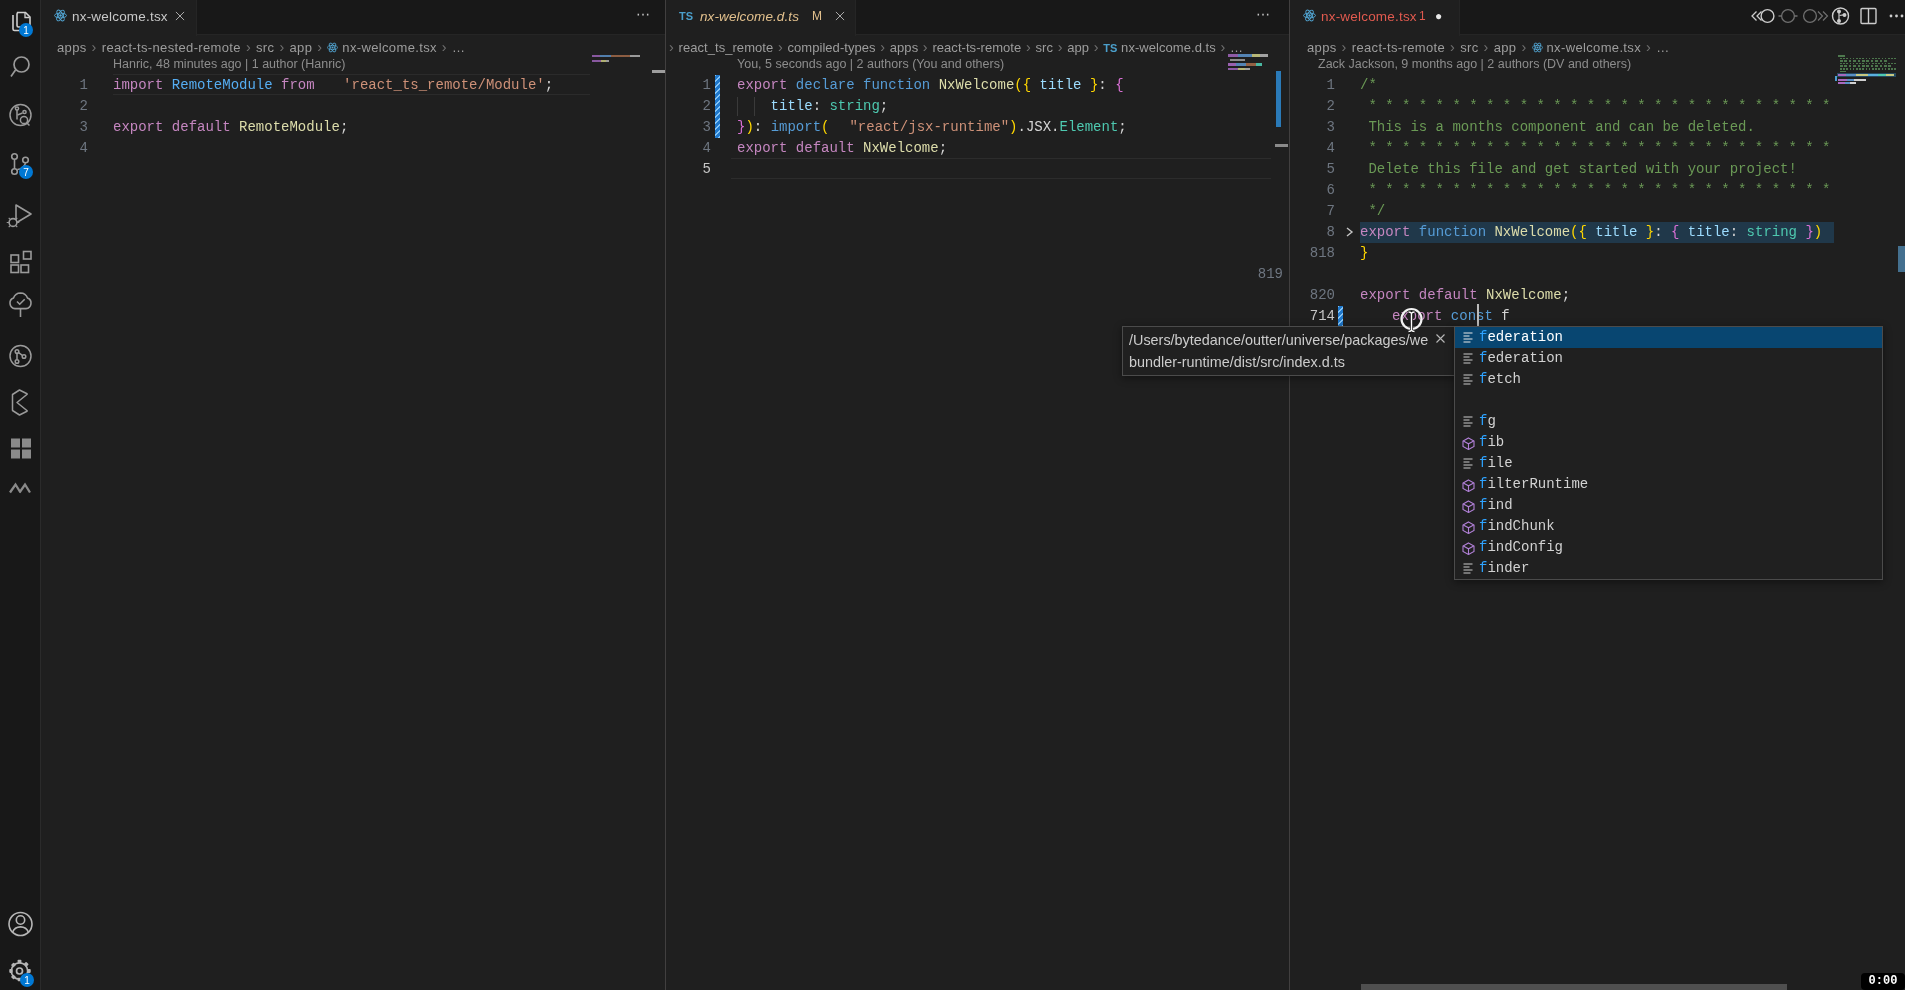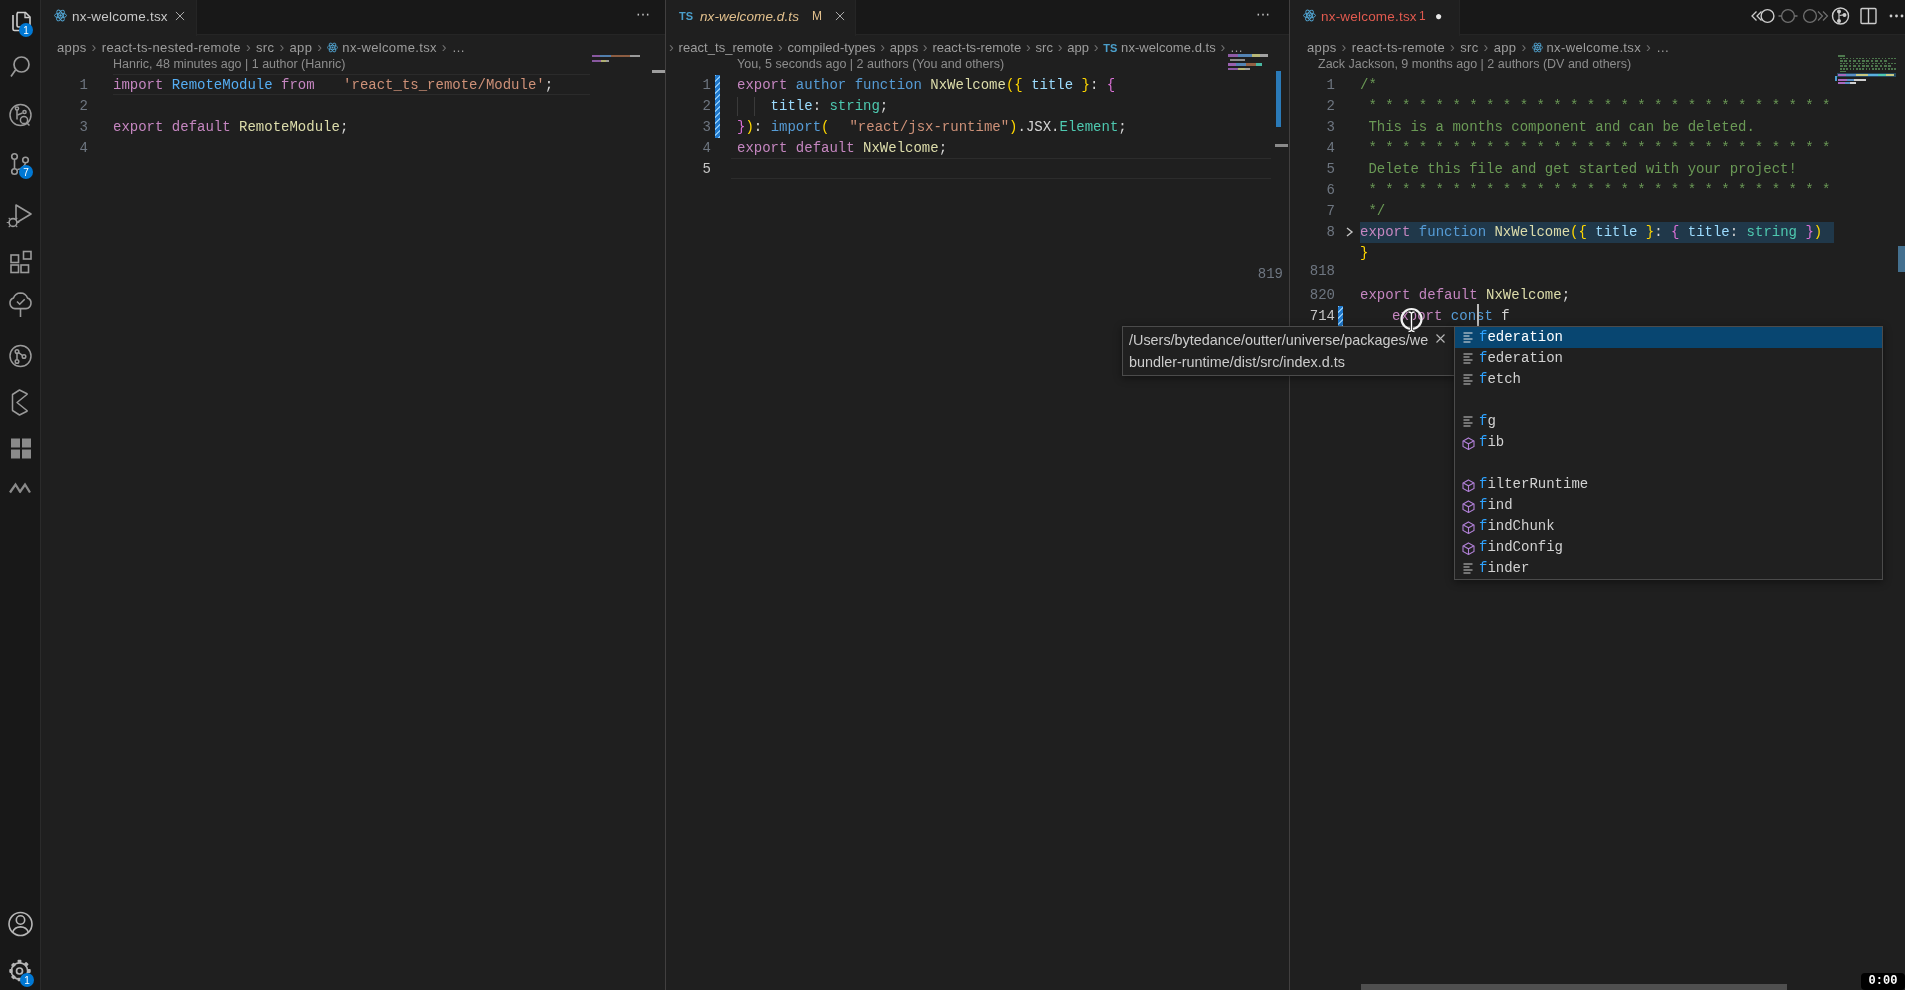--- a/index.html
+++ b/index.html
@@ -188,21 +188,21 @@
 <div class="abs" style="left:1256px;top:6px;color:#c2c2c2;font-size:14px;letter-spacing:1px;">⋯</div>
 <div class="crumbs" style="left:668px;letter-spacing:0.05px;"><span class="sep">›</span> react_ts_remote <span class="sep">›</span> compiled-types <span class="sep">›</span> apps <span class="sep">›</span> react-ts-remote <span class="sep">›</span> src <span class="sep">›</span> app <span class="sep">›</span> <span style="color:#4b9fcb;font-size:11px;font-weight:bold;">TS</span> nx-welcome.d.ts <span class="sep">›</span> …</div>
 
 <div class="blame" style="left:737px;top:54px;">You, 5 seconds ago | 2 authors (You and others)</div>
 <div class="num" style="left:663px;top:75px;width:48px;">1</div>
 <div class="num" style="left:663px;top:96px;width:48px;">2</div>
 <div class="num" style="left:663px;top:117px;width:48px;">3</div>
 <div class="num" style="left:663px;top:138px;width:48px;">4</div>
 <div class="num" style="left:663px;top:159px;width:48px;color:#c6c6c6;">5</div>
 <div class="zig" style="left:715px;top:75px;height:63px;"></div>
-<div class="line" style="left:737px;top:75px;"><span class="k">export</span> <span class="b">author</span> <span class="b">function</span> <span class="fn">NxWelcome</span><span class="g1">({</span> <span class="v">title</span> <span class="g1">}</span><span class="p">:</span> <span class="g2">{</span></div>
+<div class="line" style="left:737px;top:75px;"><span class="k">export</span> <span class="b">declare</span> <span class="b">function</span> <span class="fn">NxWelcome</span><span class="g1">({</span> <span class="v">title</span> <span class="g1">}</span><span class="p">:</span> <span class="g2">{</span></div>
 <div class="line" style="left:737px;top:96px;"><span class="v">    title</span><span class="p">:</span> <span class="t">string</span><span class="p">;</span></div>
 <div class="line" style="left:737px;top:117px;"><span class="g2">}</span><span class="g1">)</span><span class="p">:</span> <span class="b">import</span><span class="g1">(</span><span class="s">"react/jsx-runtime"</span><span class="g1">)</span><span class="p">.JSX.</span><span class="t">Element</span><span class="p">;</span></div>
 <div class="line" style="left:737px;top:138px;"><span class="k">export</span> <span class="k">default</span> <span class="fn">NxWelcome</span><span class="p">;</span></div>
 
 <div class="abs" style="left:737px;top:97px;width:1px;height:19px;background:#3a3a3a;"></div>
 <div class="abs" style="left:754px;top:97px;width:1px;height:19px;background:#3a3a3a;"></div>
 
 <div class="abs" style="left:731px;top:158px;width:540px;height:21px;border-top:1px solid #2c2c2c;border-bottom:1px solid #2c2c2c;"></div>
 
 <div class="abs" style="left:1228px;top:54px;width:40px;height:2.5px;background:linear-gradient(90deg,#9a62b5 0 10px,#5a8fc5 10px 24px,#c8c880 24px 32px,#b0b0b0 32px 40px);opacity:.9"></div>
@@ -268,21 +268,21 @@
 
 <div class="blame" style="left:1292px;top:54px;margin-left:26px;">Zack Jackson, 9 months ago | 2 authors (DV and others)</div>
 <div class="num" style="left:1287px;top:75px;width:48px;">1</div>
 <div class="num" style="left:1287px;top:96px;width:48px;">2</div>
 <div class="num" style="left:1287px;top:117px;width:48px;">3</div>
 <div class="num" style="left:1287px;top:138px;width:48px;">4</div>
 <div class="num" style="left:1287px;top:159px;width:48px;">5</div>
 <div class="num" style="left:1287px;top:180px;width:48px;">6</div>
 <div class="num" style="left:1287px;top:201px;width:48px;">7</div>
 <div class="num" style="left:1287px;top:222px;width:48px;">8</div>
-<div class="num" style="left:1287px;top:243px;width:48px;margin-top:18px;">818</div>
+<div class="num" style="left:1287px;top:243px;width:48px;">818</div>
 <div class="num" style="left:1235px;top:264px;width:48px;">819</div>
 <div class="num" style="left:1287px;top:285px;width:48px;">820</div>
 <div class="num" style="left:1287px;top:306px;width:48px;color:#c6c6c6;">714</div>
 
 <svg class="abs" style="left:1344px;top:227px" width="10" height="10" viewBox="0 0 10 10">
     <path d="M3 1 L8 5 L3 9" stroke="#c5c5c5" stroke-width="1.4" fill="none"></path>
   </svg>
 
 <div class="abs" style="left:1360px;top:222px;width:474px;height:21px;background:#20384a;"></div>
 <div class="line" style="left:1360px;top:75px;"><span class="c">/*</span></div>
@@ -361,20 +361,28 @@
     </div>
   <div class="srow" style="top:105px;">
       <span class="sic"><svg width="13" height="13" viewBox="0 0 13 13">
           <g stroke="#b180d7" stroke-width="1.1" fill="none">
             <path d="M6.5 1 L12 4 V9.5 L6.5 12.5 L1 9.5 V4 Z"></path>
             <path d="M1.3 4 L6.5 6.8 L11.7 4 M6.5 6.8 V12.2"></path>
           </g>
         </svg></span>
       <span class="slbl"><i>f</i>ib</span>
     </div>
+  <div class="srow" style="top:126px;">
+      <span class="sic"><svg width="12" height="14" viewBox="0 0 12 14">
+          <g stroke="#c9c9c9" stroke-width="1.15">
+            <path d="M1.5 2 h9 M1.5 5 h6 M1.5 8 h9 M1.5 11 h7"></path>
+          </g>
+        </svg></span>
+      <span class="slbl"><i>f</i>ile</span>
+    </div>
   <div class="srow" style="top:147px;">
       <span class="sic"><svg width="13" height="13" viewBox="0 0 13 13">
           <g stroke="#b180d7" stroke-width="1.1" fill="none">
             <path d="M6.5 1 L12 4 V9.5 L6.5 12.5 L1 9.5 V4 Z"></path>
             <path d="M1.3 4 L6.5 6.8 L11.7 4 M6.5 6.8 V12.2"></path>
           </g>
         </svg></span>
       <span class="slbl"><i>f</i>ilterRuntime</span>
     </div>
   <div class="srow" style="top:168px;">

